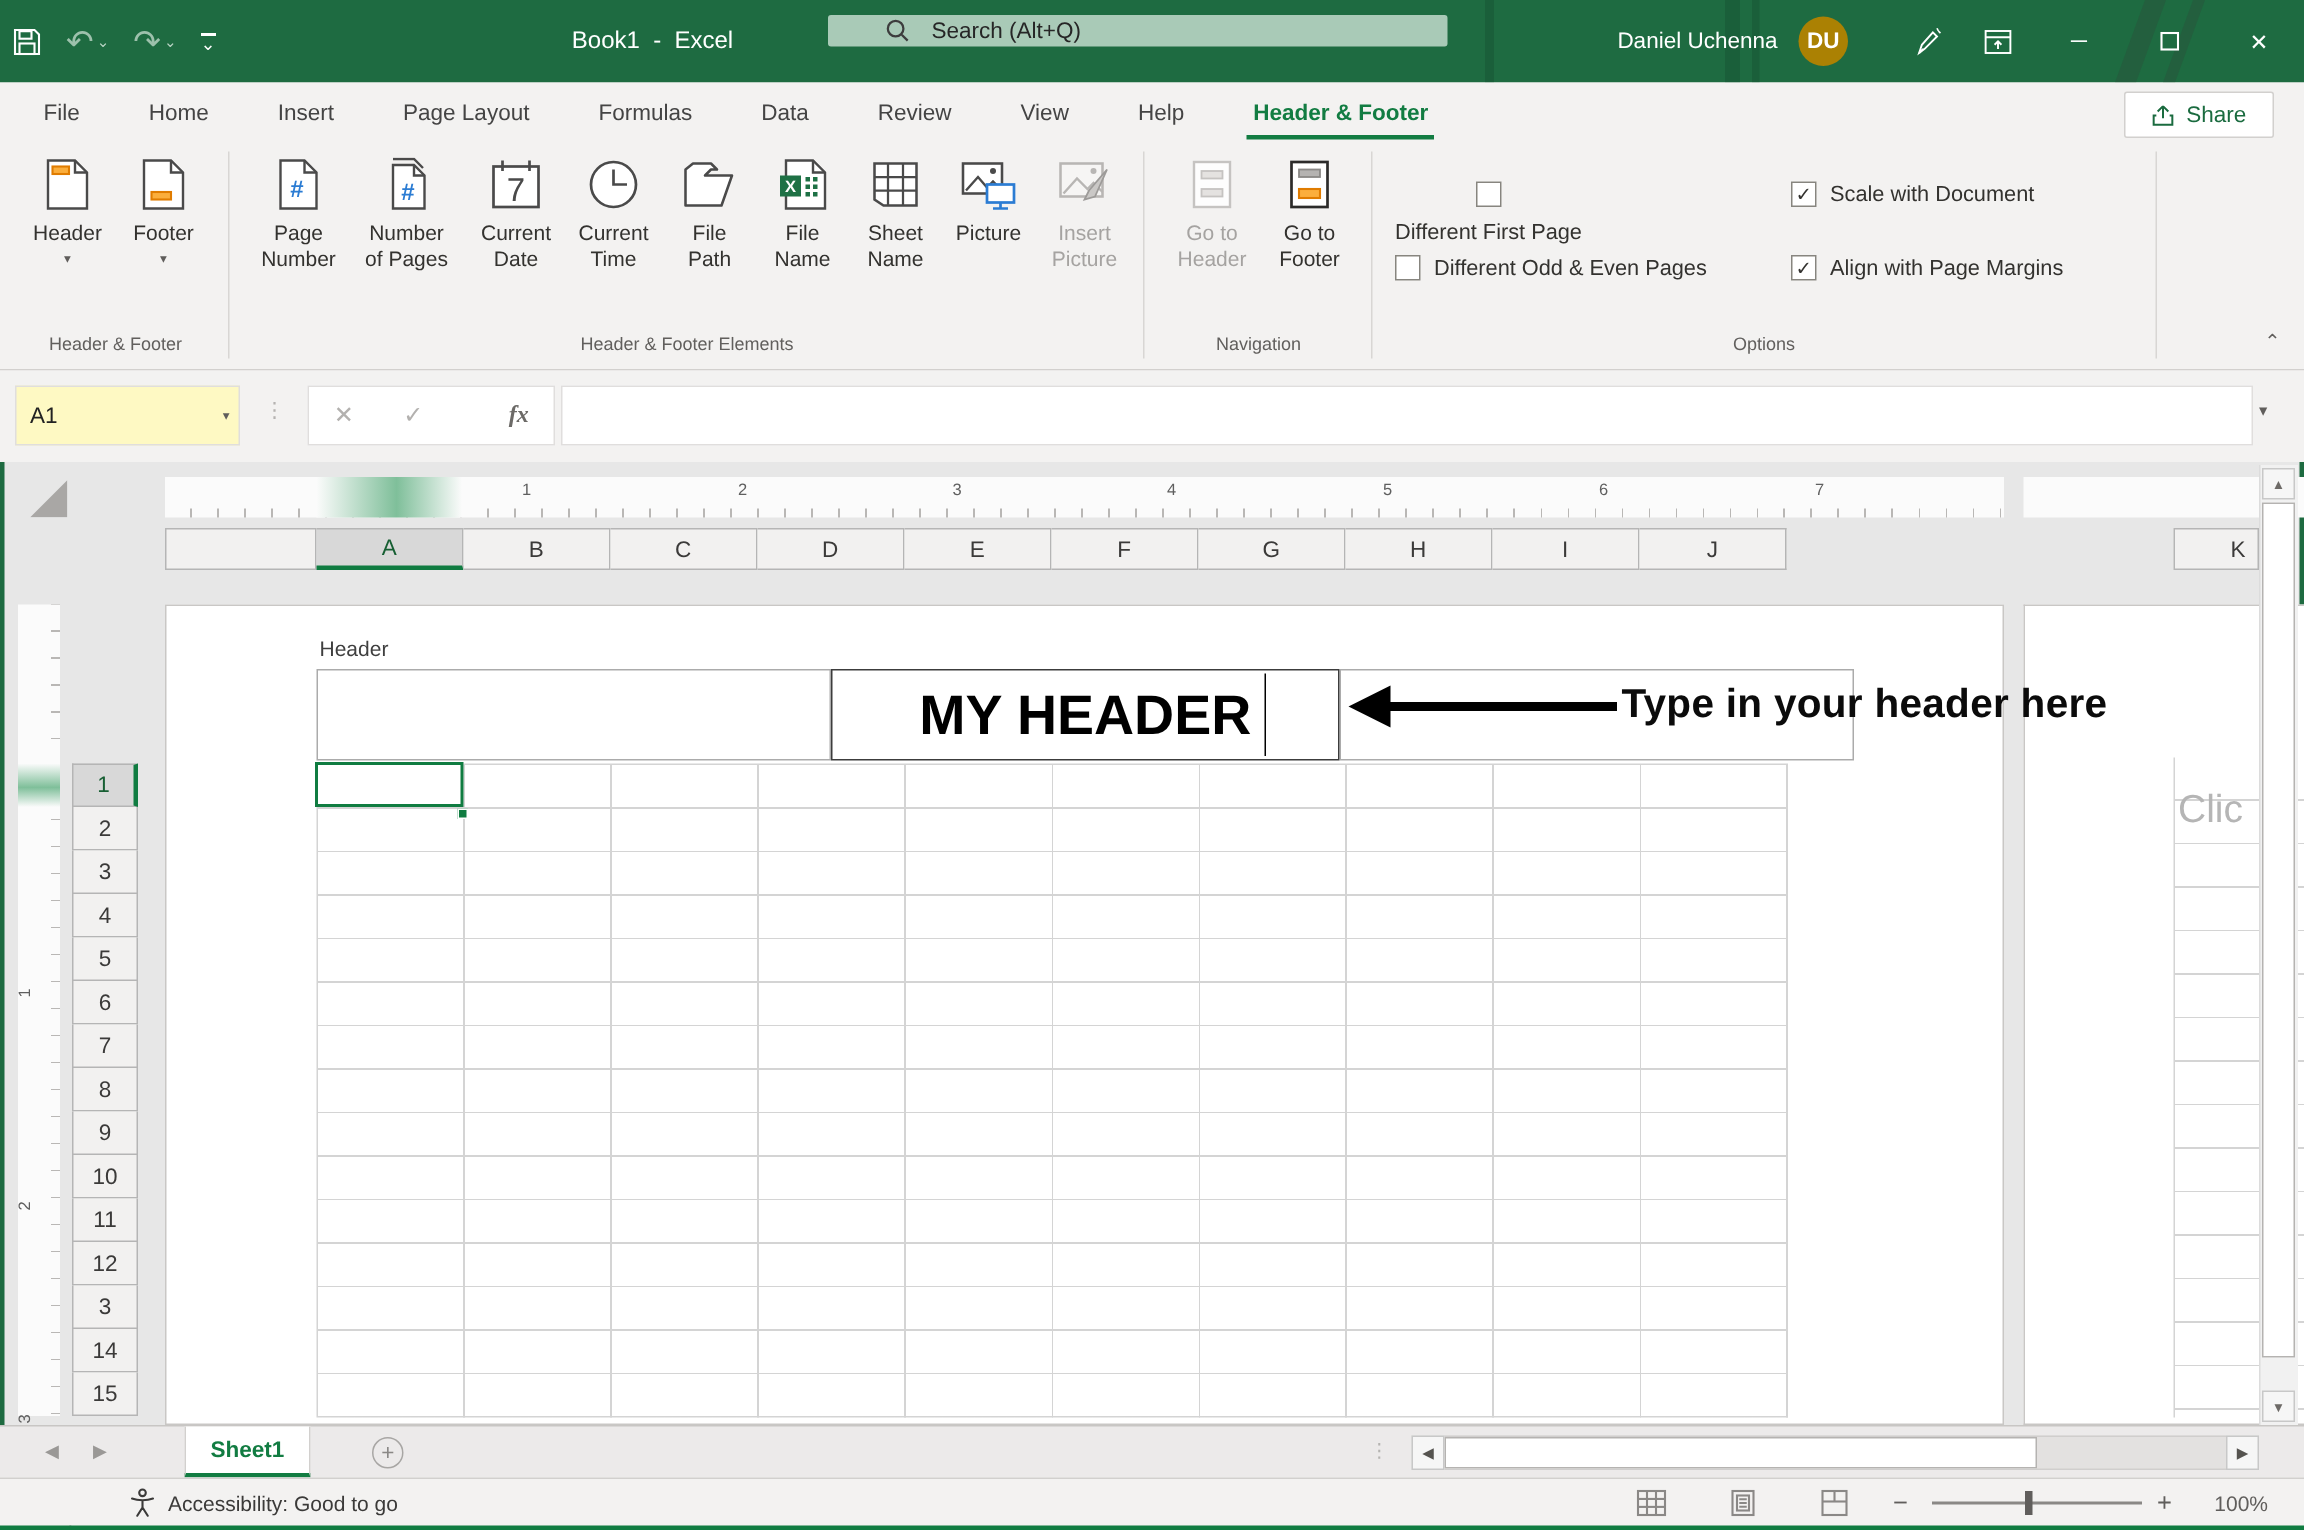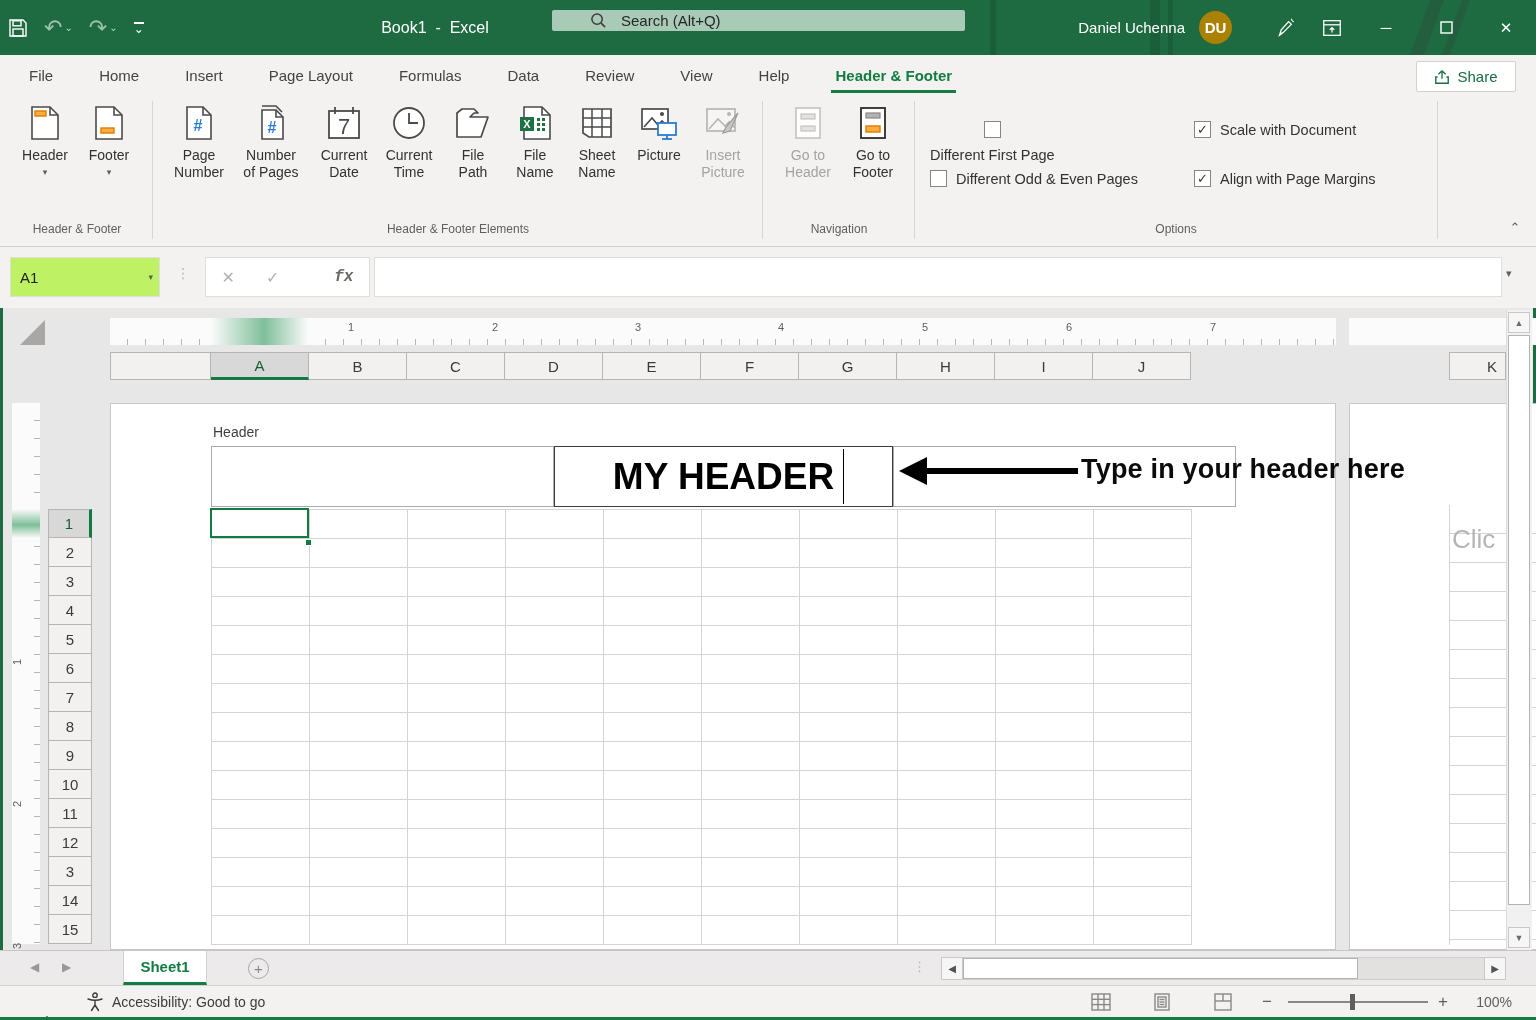--- a/index.html
+++ b/index.html
@@ -39,26 +39,26 @@
   .blabel { font-size:14px; color:#33322f; line-height:17px; text-align:center; margin-top:6px; }
   .blabel.dis { color:#a5a3a1; }
   .bchev { font-size:9px; color:#5f5d5b; margin-top:3px; }
   .grp-label { position:absolute; top:127px; font-size:12px; color:#615f5d; text-align:center; }
   .chk-row { position:absolute; display:flex; align-items:center; gap:9px; font-size:14.5px; color:#33322f; }
   .chk-box { width:17px; height:17px; background:#fff; border:1px solid #87857f; display:flex; align-items:center; justify-content:center; font-size:13px; color:#33322f; }
   #ribbon-collapse { position:absolute; left:1502px; top:122px; width:26px; height:20px; color:#5f5d5b; font-size:13px; display:flex; align-items:center; justify-content:center; }
 
   
   #formulabar { left:0; top:247px; width:1536px; height:61px; background:#f3f2f1; }
-  #name-box { position:absolute; left:10px; top:10px; width:150px; height:40px; background:#bef264; border:1px solid #e0dedd; display:flex; align-items:center; font-size:15px; color:#222; padding-left:9px; }
+  #name-box { position:absolute; left:10px; top:10px; width:150px; height:40px; background:#fef9c3; border:1px solid #e0dedd; display:flex; align-items:center; font-size:15px; color:#222; padding-left:9px; }
   #name-dd { position:absolute; right:6px; font-size:9px; color:#605e5c; }
   #fb-dots { position:absolute; left:176px; top:18px; color:#b5b3b1; font-size:14px; letter-spacing:0; }
   #fb-btns { position:absolute; left:205px; top:10px; width:165px; height:40px; background:#fff; border:1px solid #e0dedd; display:flex; align-items:center; justify-content:space-around; }
   .fb-ico { color:#b3b1af; font-size:16px; }
-  #fx-ico { color:#6c6a67; font-size:16px; font-style:italic; font-family:Liberation Mono, monospace; font-weight:bold;margin-left:24px; }
+  #fx-ico { color:#6c6a67; font-size:16px; font-style:italic; font-family:Liberation Serif, serif; font-weight:bold;margin-left:24px; }
   #formula-input { position:absolute; left:374px; top:10px; width:1128px; height:40px; background:#fff; border:1px solid #e0dedd; }
   #fb-expand { position:absolute; left:1506px; top:20px; color:#605e5c; font-size:11px; }
 
   
   #workspace { left:0; top:308px; width:1536px; height:642px; background:#e7e7e7; overflow:hidden; }
   .edge-green { position:absolute; width:3px; background:#1e6b41; }
   #corner-tri { position:absolute; left:20px; top:12px; width:25px; height:25px; background:#a9a7a5; clip-path:polygon(100% 0, 100% 100%, 0 100%); }
 
   
   #hruler { position:absolute; left:110px; top:10px; width:1226px; height:27px; background:#fbfbfb;

